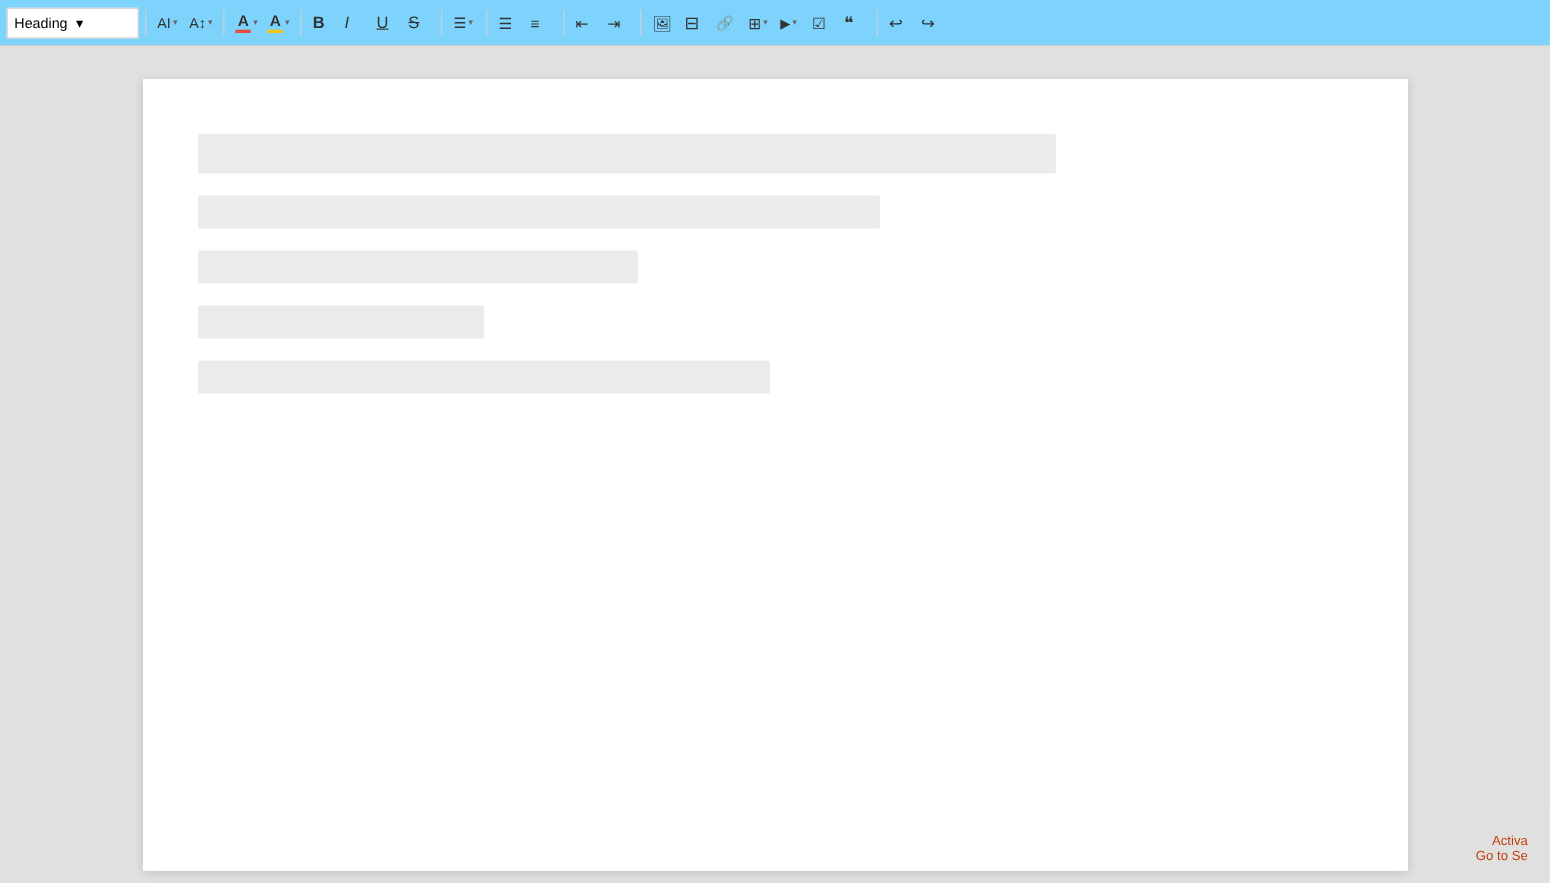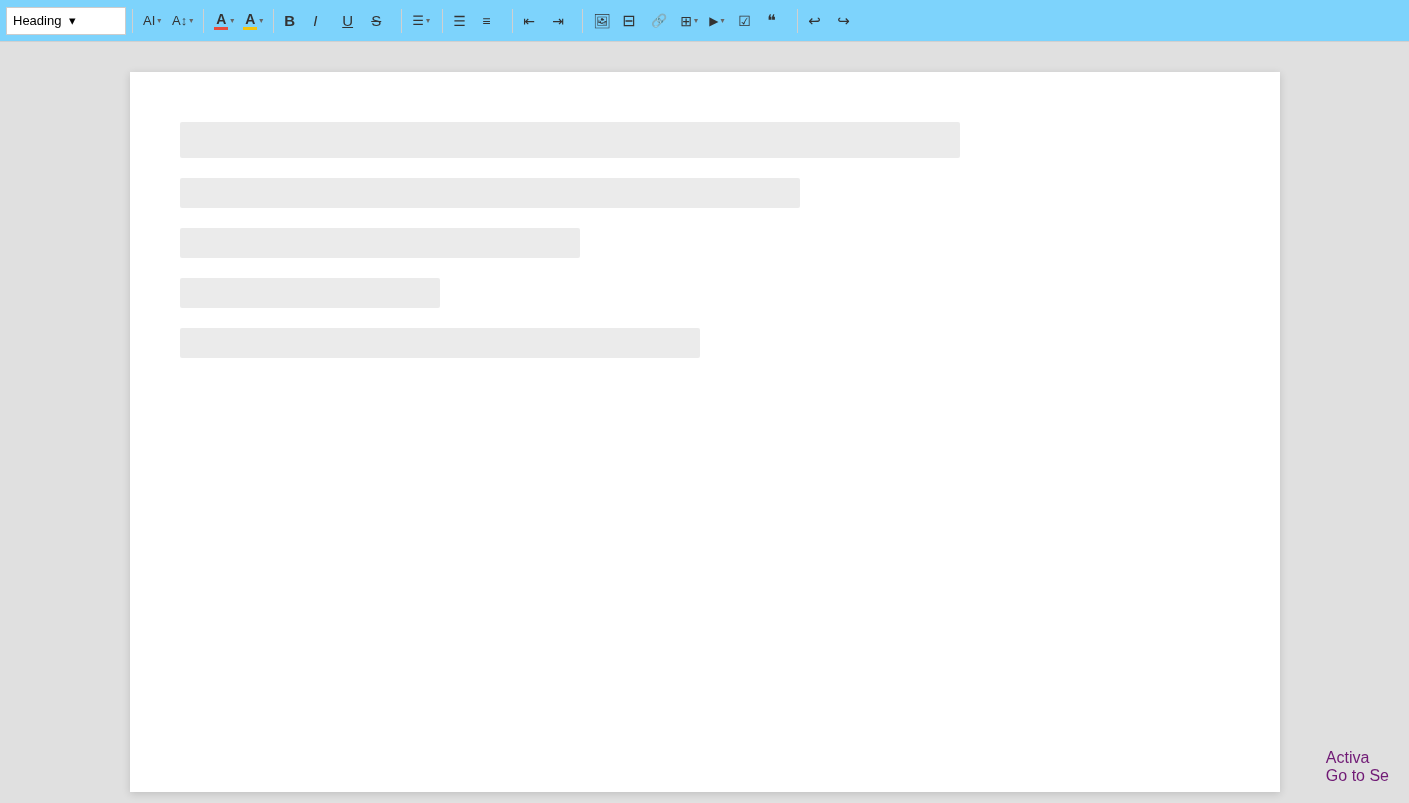--- a/index.html
+++ b/index.html
@@ -180,22 +180,23 @@
     .placeholder-bar {
       background-color: #ebebeb;
       border-radius: 2px;
     }
 
     
     .activate-text {
       position: absolute;
       bottom: 18px;
       right: 20px;
-      color: #701a75;
-      font-size: 16px;
+      color: #c2410c;
+      font-size: 12px;
+      text-align: right;
     }
   </style>
 </head>
 <body>
 
 <div class="toolbar">
 
   <div class="style-dropdown">
     <span>Heading</span>
     <span>▾</span>

